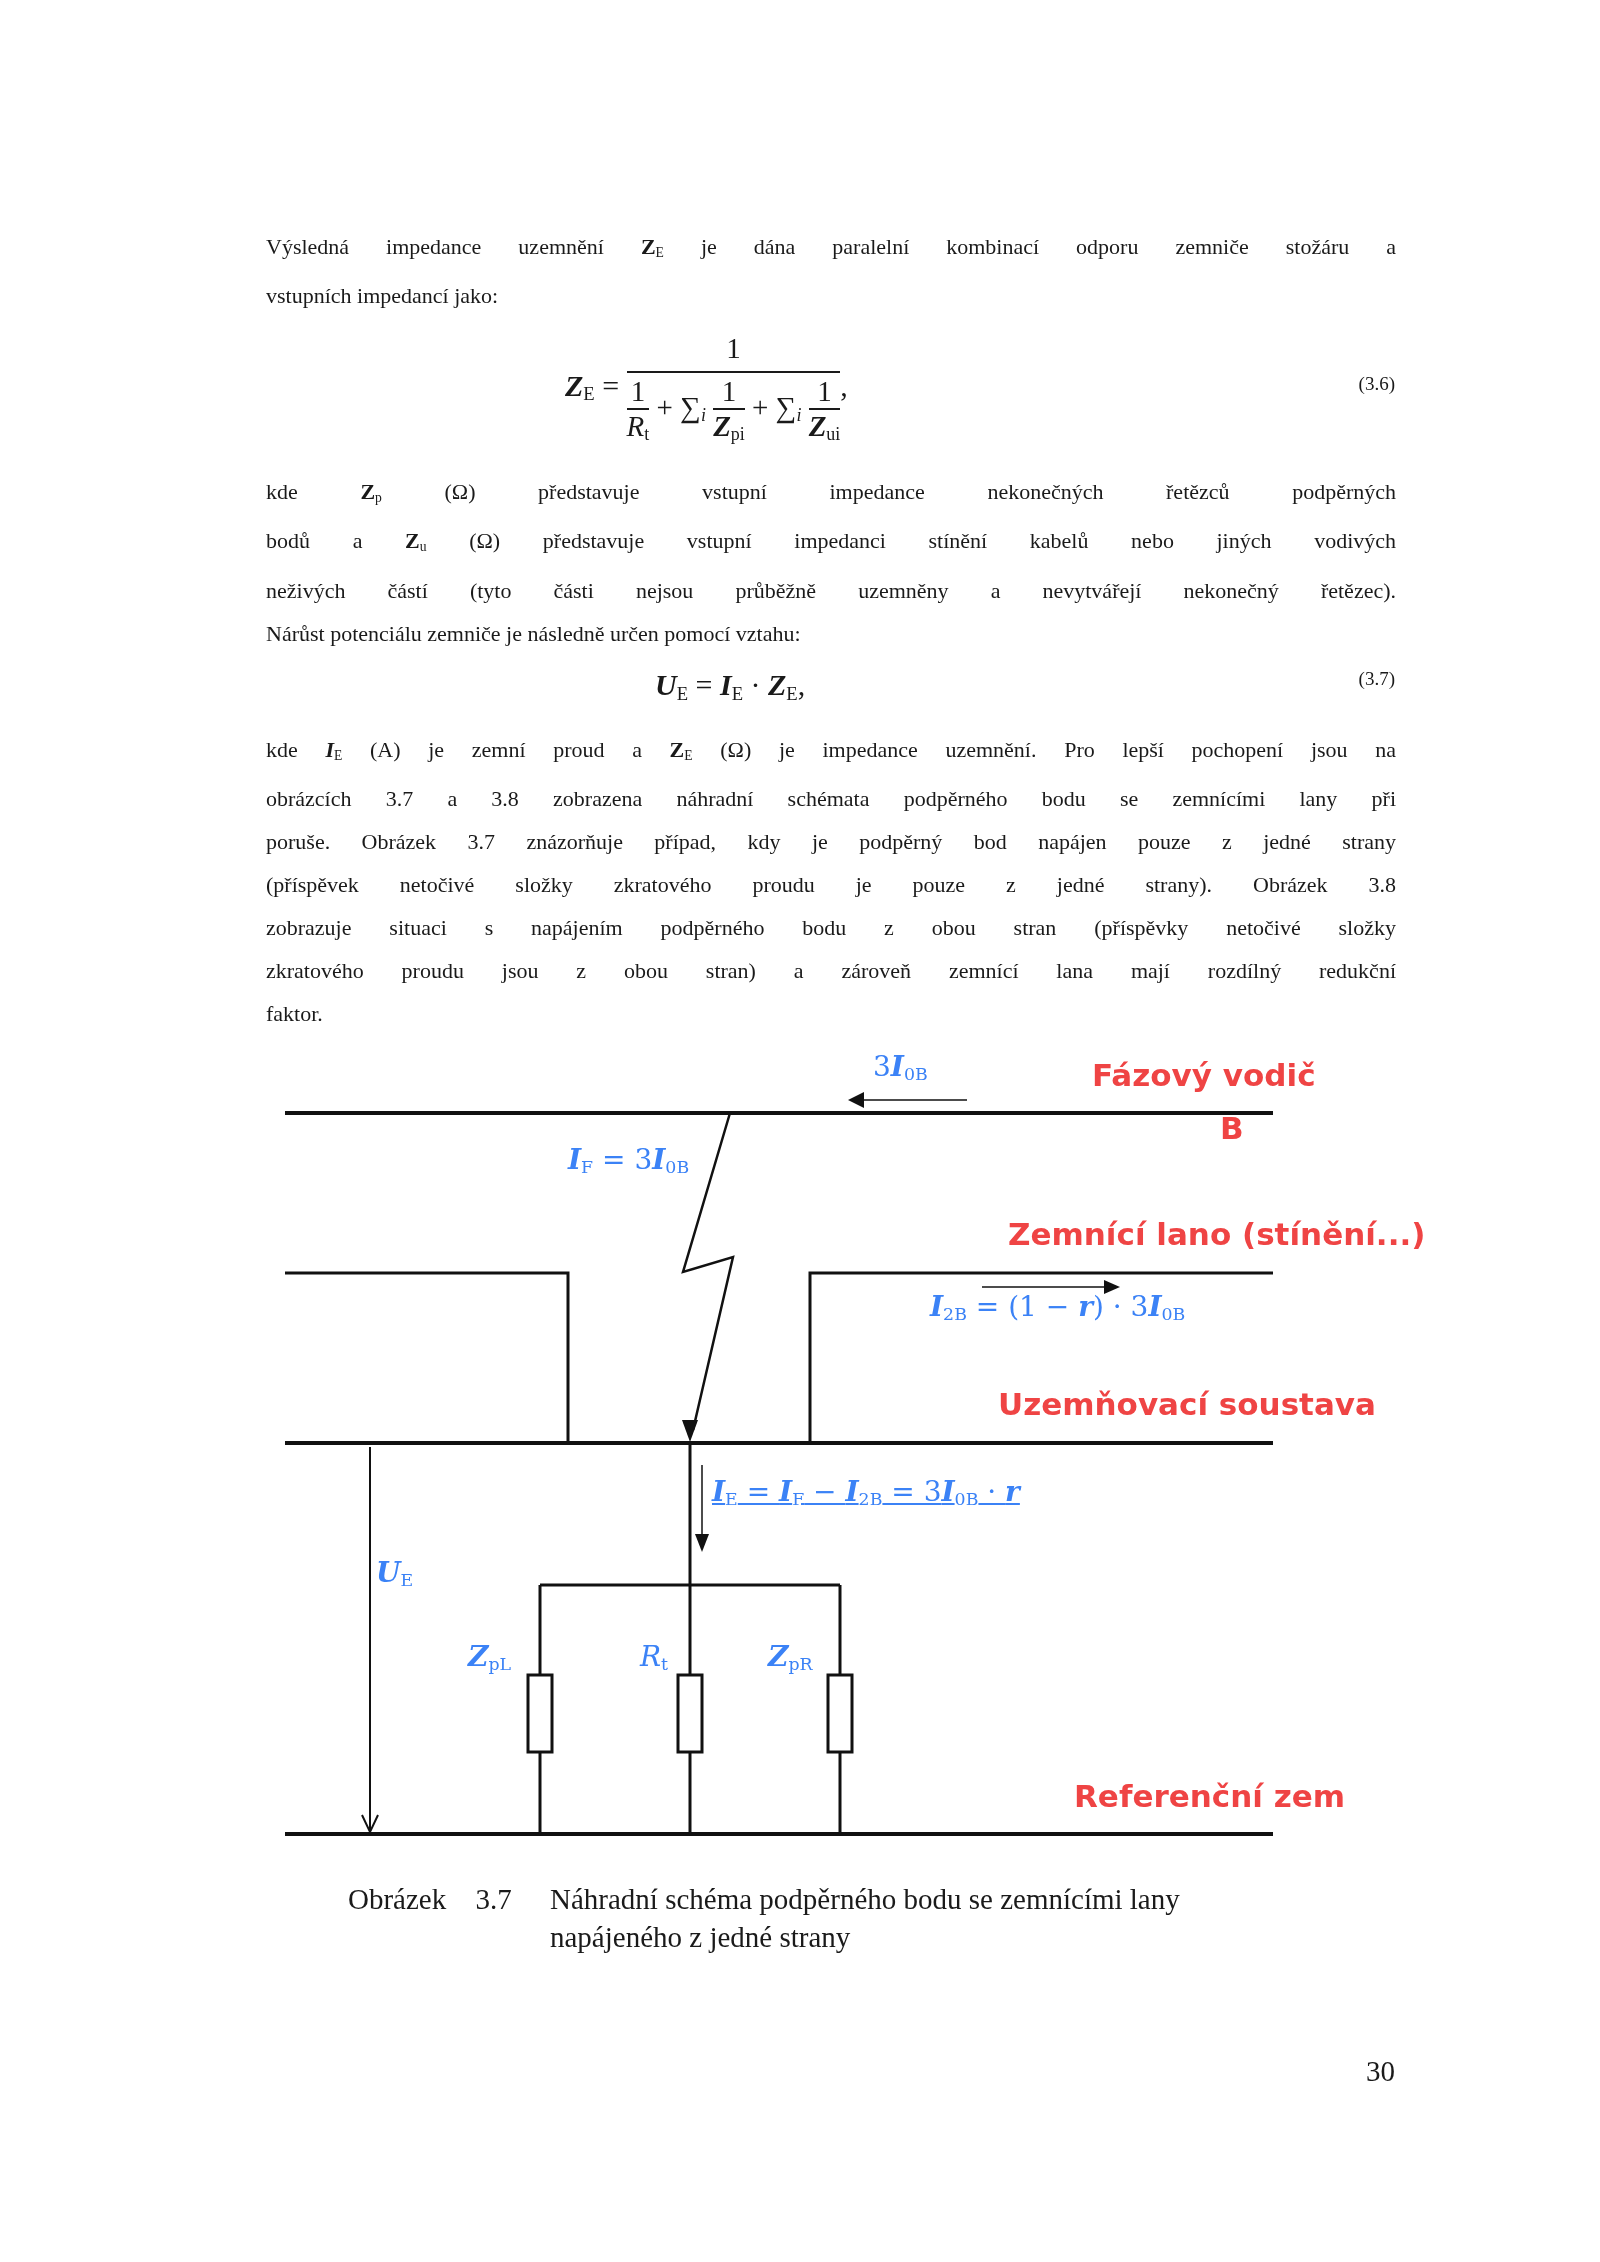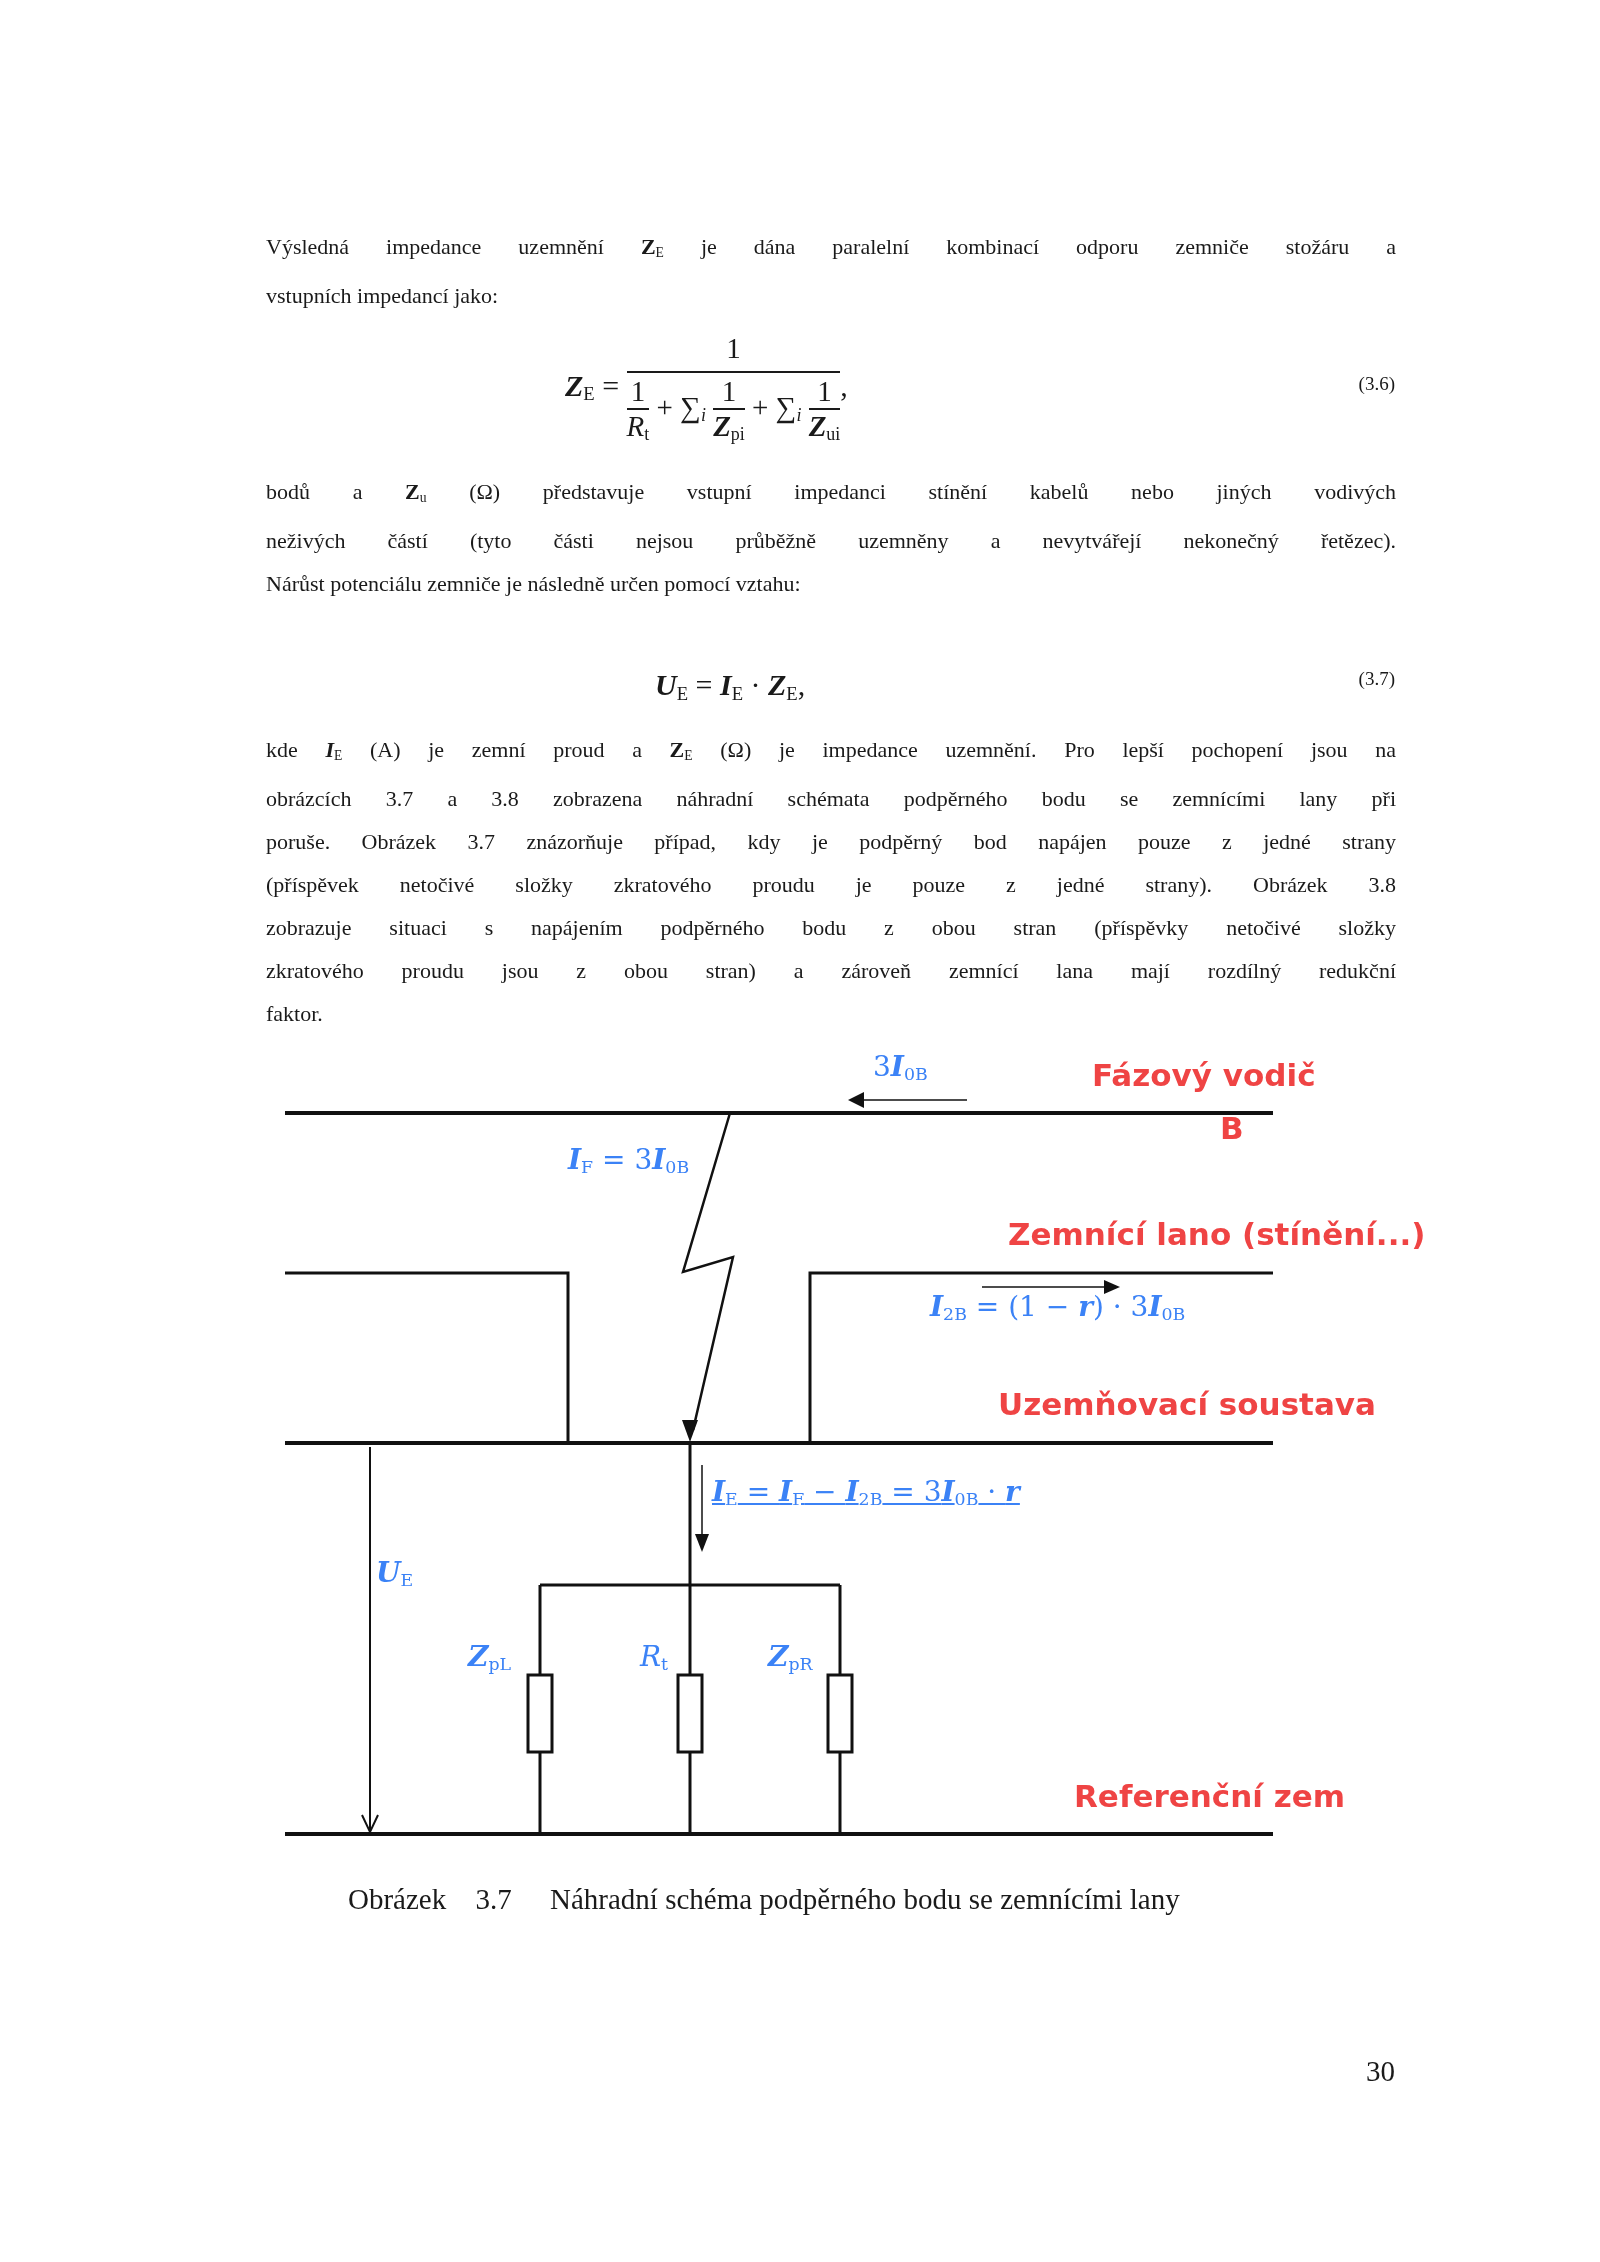--- a/index.html
+++ b/index.html
@@ -50,20 +50,21 @@
       <span class="frac"><span class="num">1</span><span><span class="bi">Z</span><sub>pi</sub></span></span>
       <span>+</span>
       <span>∑</span><sub class="i">i</sub>
       <span class="frac"><span class="num">1</span><span><span class="bi">Z</span><sub>ui</sub></span></span>
     </span>
   </span><span>,</span>
 </div>
 <div class="eqno" style="top:373px;">(3.6)</div>
 
 <div class="para" style="top:470px;">
+  <span class="line"><span>kde </span><span class="b">Z</span><sub>p</sub><span> (Ω) představuje vstupní impedance nekonečných řetězců podpěrných</span></span>
   <span class="line"><span>bodů a </span><span class="b">Z</span><sub>u</sub><span> (Ω) představuje vstupní impedanci stínění kabelů nebo jiných vodivých</span></span>
   <span class="line">neživých částí (tyto části nejsou průběžně uzemněny a nevytvářejí nekonečný řetězec).</span>
   <span class="line last">Nárůst potenciálu zemniče je následně určen pomocí vztahu:</span>
 </div>
 
 <div class="eq" style="left:655px; top:668px;">
   <span class="bi">U</span><sub>E</sub>
   <span>=</span>
   <span class="bi">I</span><sub>E</sub>
   <span>·</span>
@@ -163,16 +164,17 @@
 </div>
 <div class="math-label" style="left:768px; top:1640px;">
   <span class="bi">Z</span><sub>pR</sub>
 </div>
 
 <div class="caption">
   <span>Obrázek</span>
   <span style="margin-left:22px;">3.7</span>
   <div class="c-title">
     <div>Náhradní schéma podpěrného bodu se zemnícími lany</div>
+    <div>napájeného z jedné strany</div>
   </div>
 </div>
 
 <div class="pageno">30</div>
 
 </body></html>

